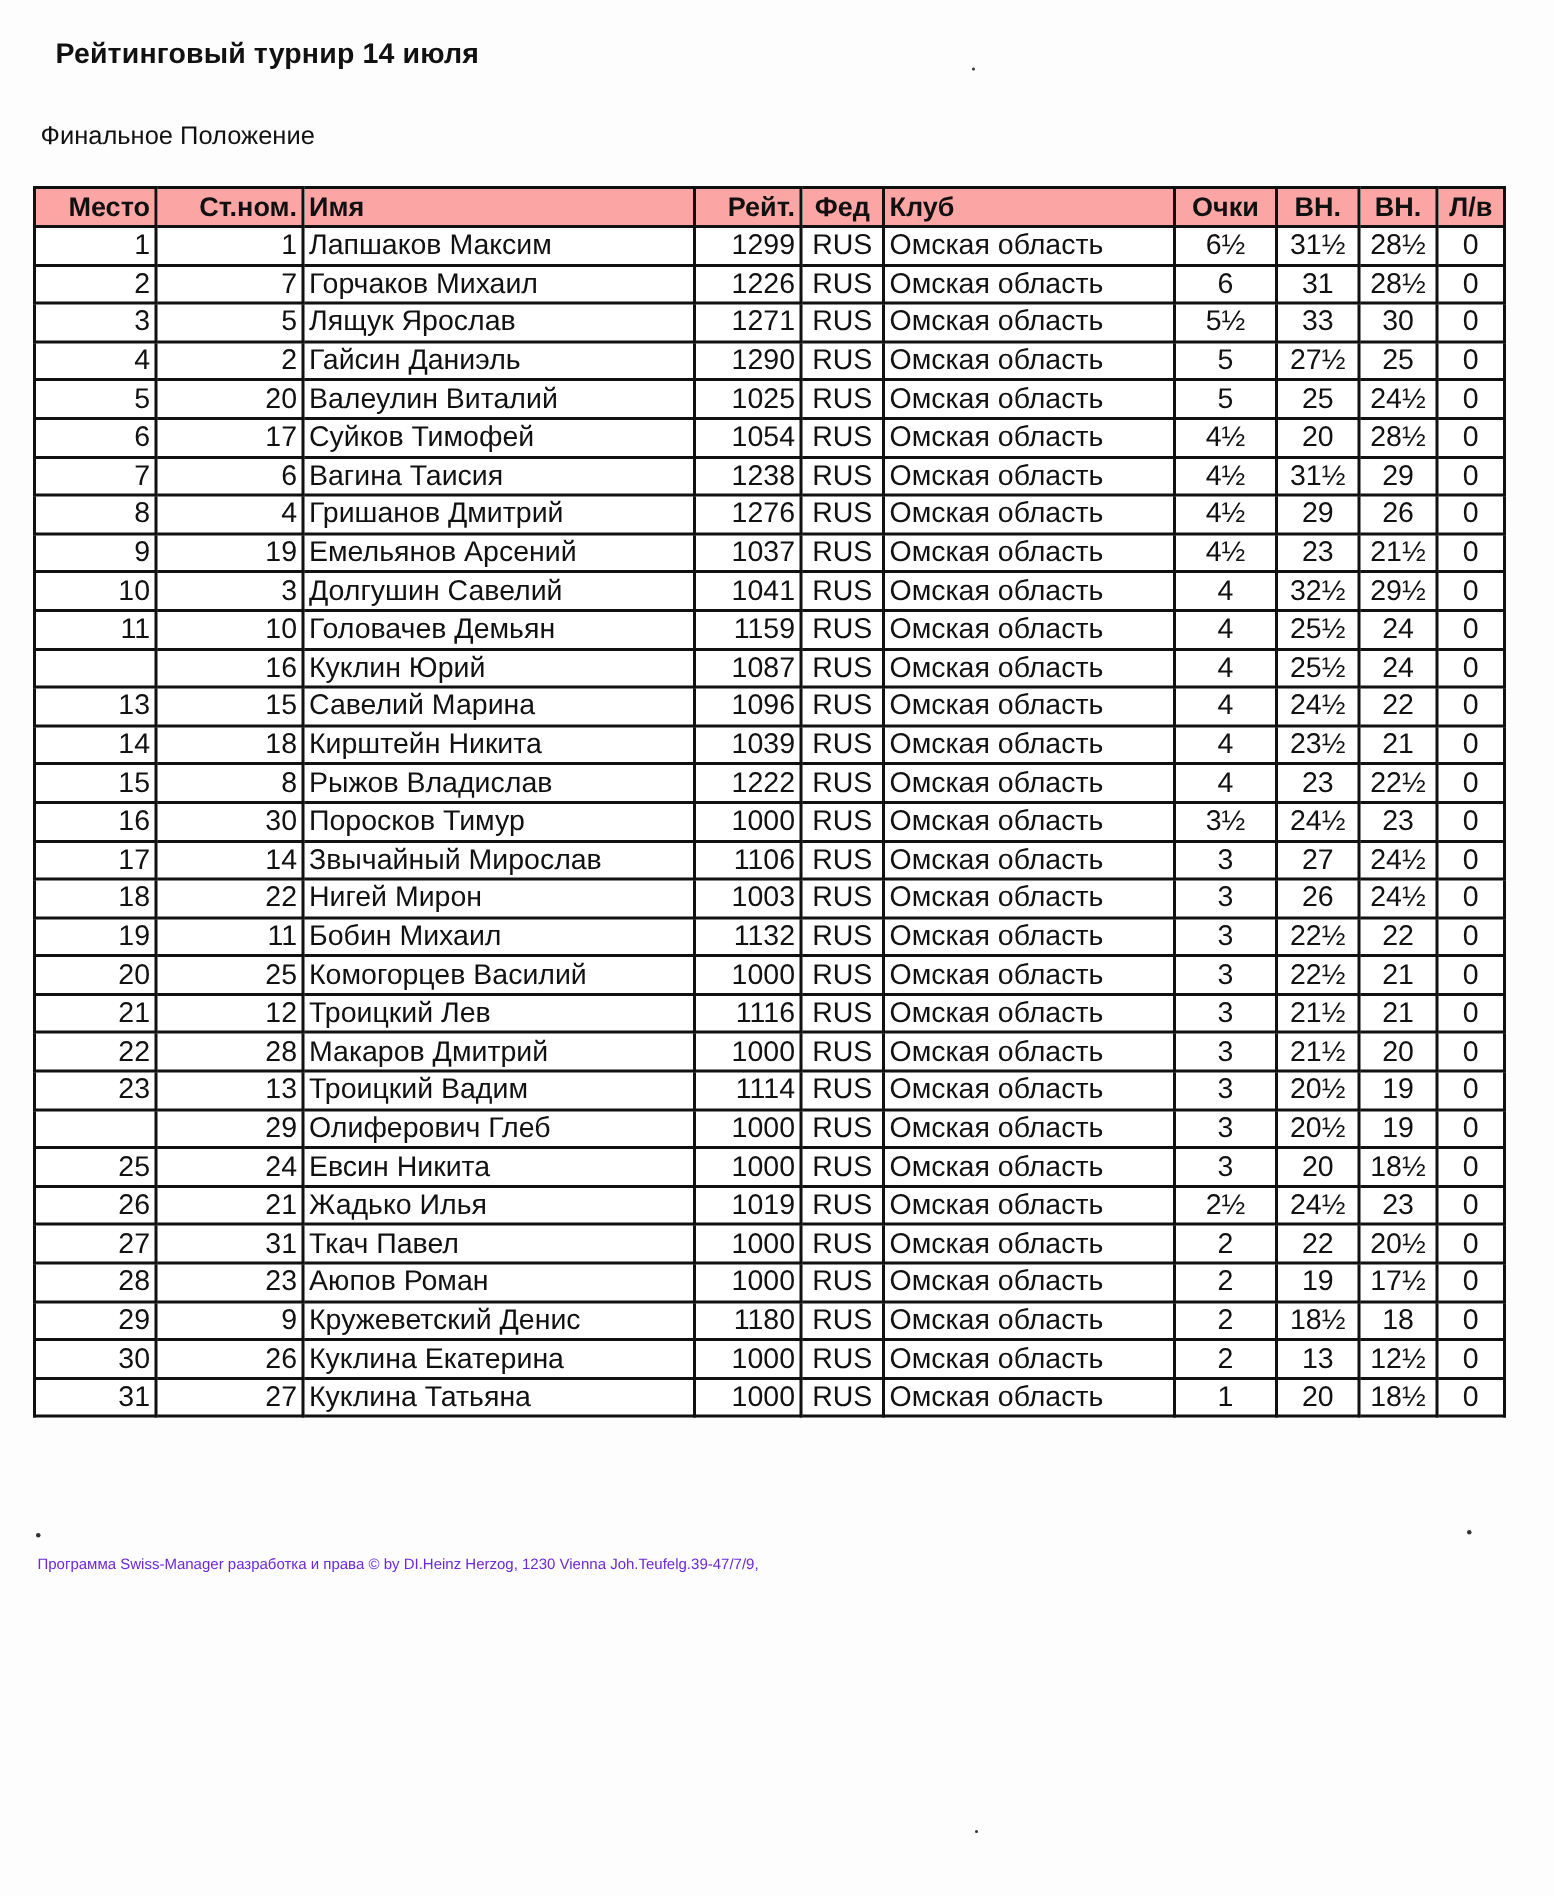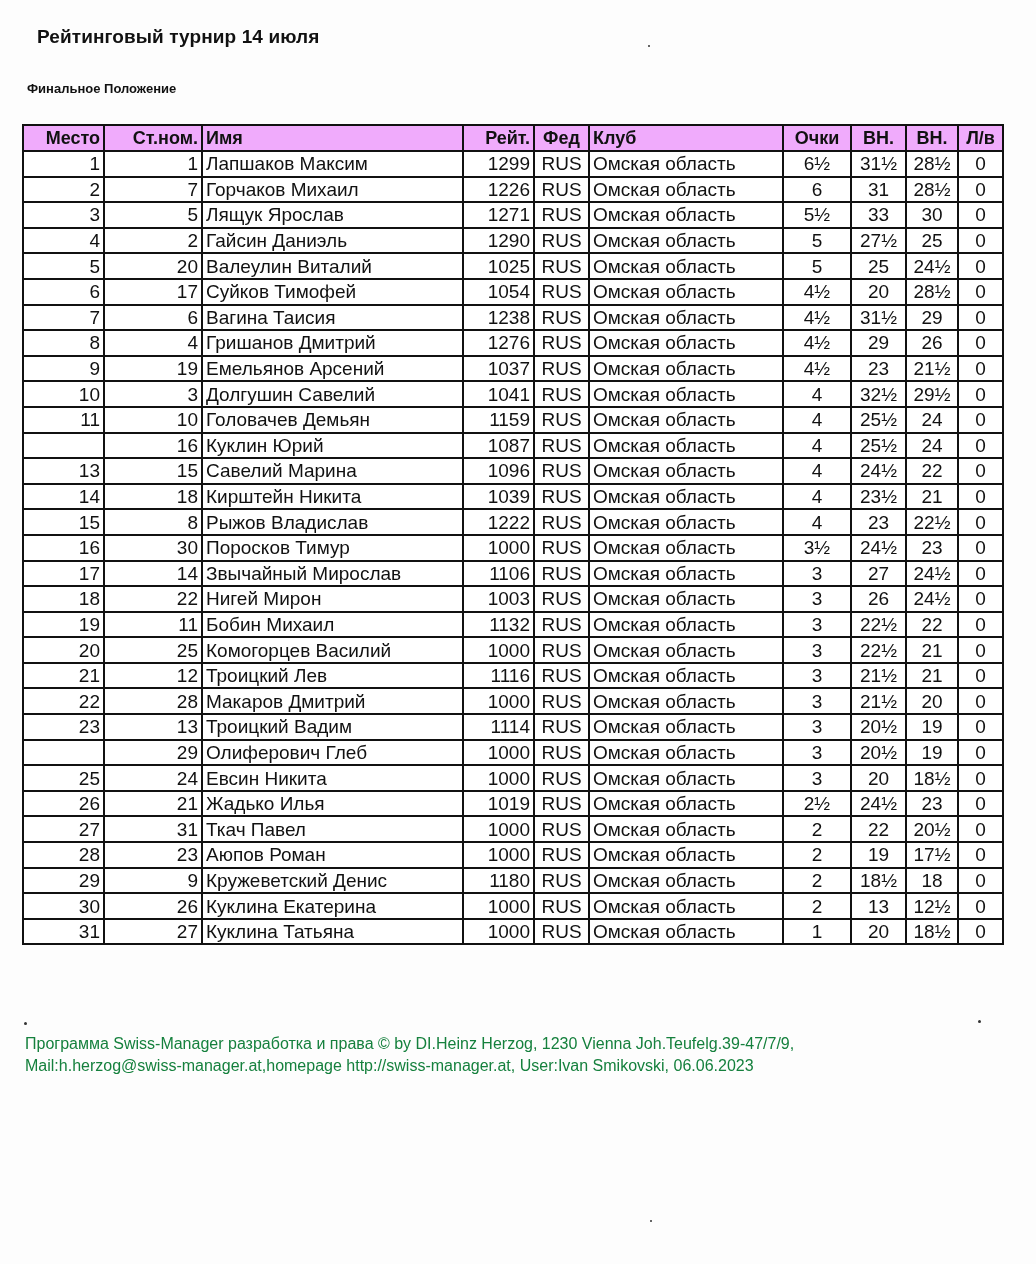--- a/index.html
+++ b/index.html
@@ -21,57 +21,57 @@
       top: 26px;
       font-size: 19px;
       font-weight: bold;
       letter-spacing: 0.1px;
       margin-left: 10px;
     }
     .subtitle {
       position: absolute;
       left: 27px;
       top: 81px;
-      font-size: 13px;
-      font-weight: bold;
+      font-size: 17px;
+      font-weight: normal;
     }
     .standings {
       position: absolute;
       left: 22px;
       top: 124px;
       border-collapse: collapse;
       table-layout: fixed;
       border: 2.5px solid #111;
       font-size: 19px;
     }
     .standings th, .standings td {
       border: 2px solid #111;
       padding: 0 3px;
       height: 23.6px;
       line-height: 23px;
       white-space: nowrap;
       overflow: hidden;
     }
     .standings thead th {
-      background: #f0abfc;
+      background: #fca5a5;
       font-weight: bold;
       height: 24px;
       font-size: 18px;
     }
     .standings th.num, .standings td.num { text-align: right; }
     .standings th.lft, .standings td.lft { text-align: left; }
     .standings th.ctr, .standings td.ctr { text-align: center; }
     .standings td { background: #ffffff; }
     .footer {
       position: absolute;
       left: 25px;
       top: 1033px;
-      font-size: 16px;
+      font-size: 10px;
       line-height: 22px;
-      color: #15803d;
+      color: #6d28d9;
     }
     .dot {
       position: absolute;
       width: 3px;
       height: 3px;
       background: #333;
       border-radius: 50%;
     }
   </style>
 </head>
@@ -478,19 +478,18 @@
         <td class="ctr">1</td>
         <td class="ctr">20</td>
         <td class="ctr">18½</td>
         <td class="ctr">0</td>
       </tr>
     </tbody>
 </table>
 
 <div class="footer">
   <div>Программа Swiss-Manager разработка и права © by DI.Heinz Herzog, 1230 Vienna Joh.Teufelg.39-47/7/9,</div>
-  <div>Mail:h.herzog@swiss-manager.at,homepage http://swiss-manager.at, User:Ivan Smikovski, 06.06.2023</div>
 </div>
 
 <span class="dot" style="left:24px;top:1022px;"></span>
 <span class="dot" style="left:978px;top:1020px;"></span>
 <span class="dot" style="left:648px;top:45px;width:2px;height:2px;"></span>
 <span class="dot" style="left:650px;top:1220px;width:2px;height:2px;"></span>
 
 </body></html>

